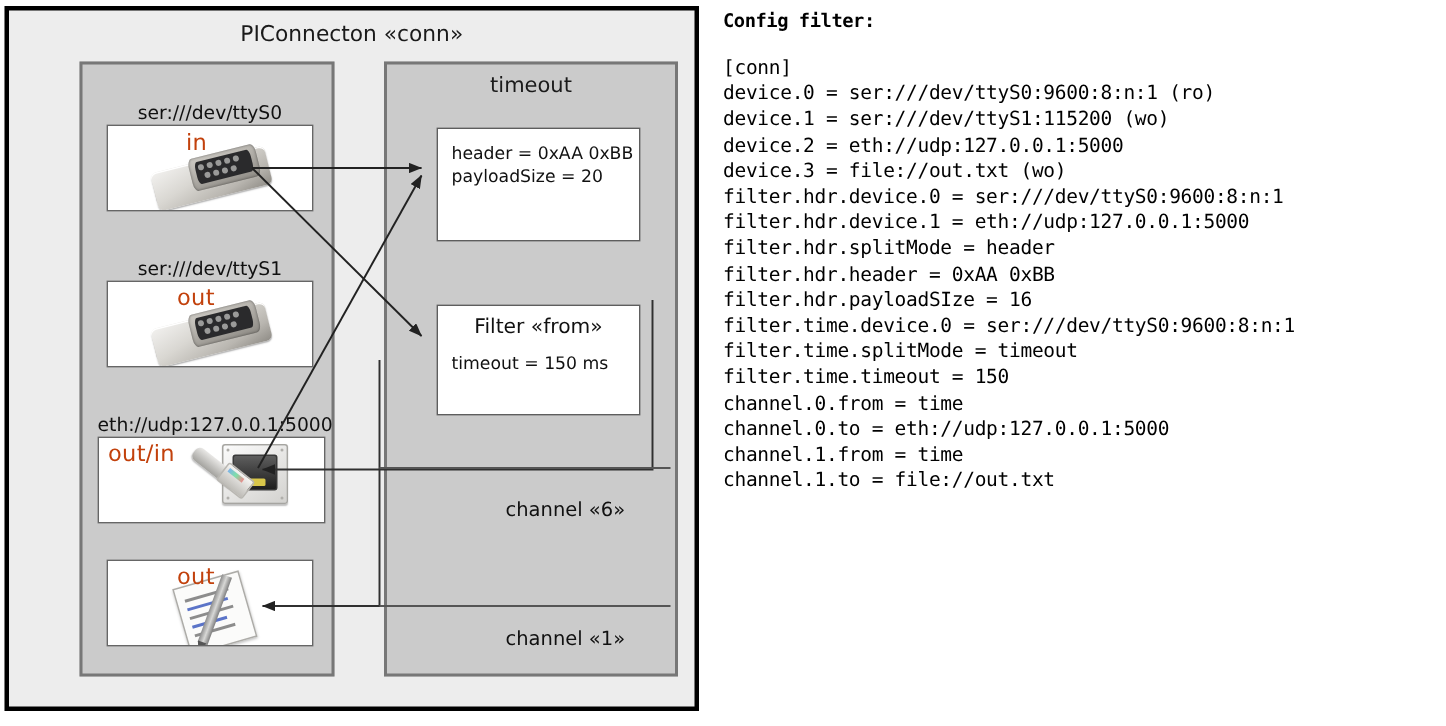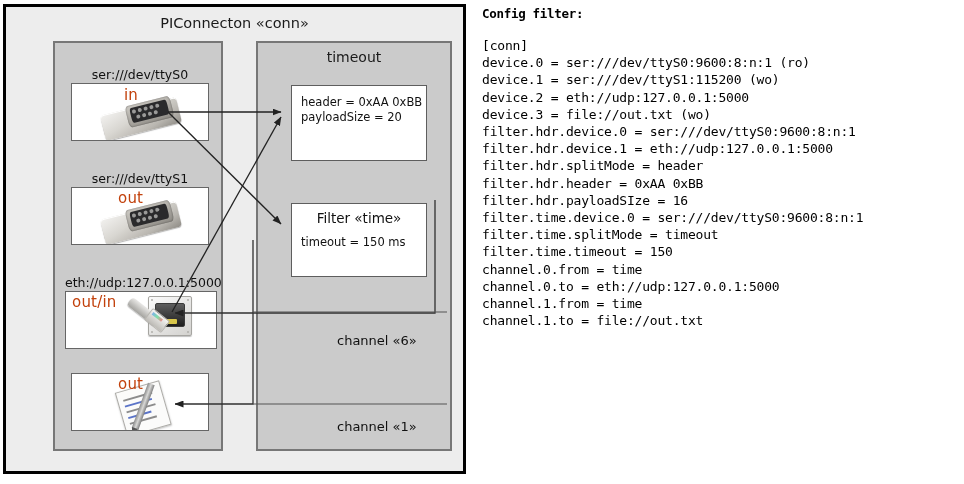--- a/index.html
+++ b/index.html
@@ -203,21 +203,21 @@
     <div class="group-title">timeout</div>
 
     <div class="filter-box" id="filter-hdr">
       <div class="filter-props">
         <div>header = 0xAA 0xBB</div>
         <div>payloadSize = 20</div>
       </div>
     </div>
 
     <div class="filter-box" id="filter-time">
-      <div class="filter-title">Filter «time»</div>
+      <div class="filter-title">Filter «from»</div>
       <div class="filter-props">
         <div>timeout = 150 ms</div>
       </div>
     </div>
 
     <div class="channel-label" id="channel0-label">channel «6»</div>
     <div class="channel-label" id="channel1-label">channel «1»</div>
   </div>
 </div>
 

